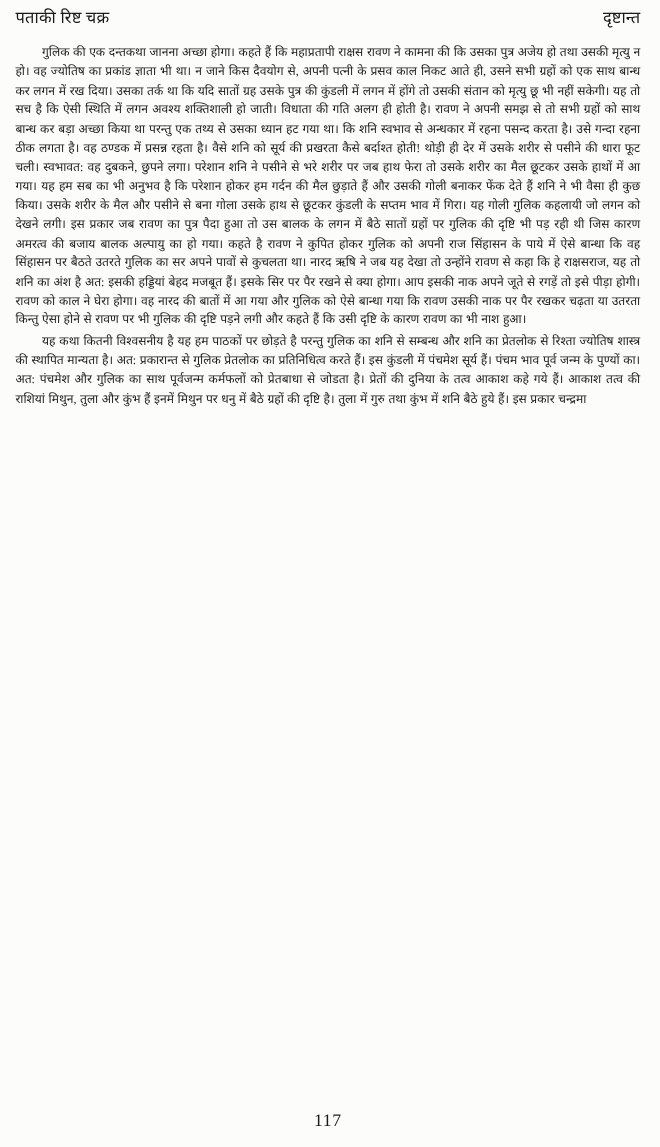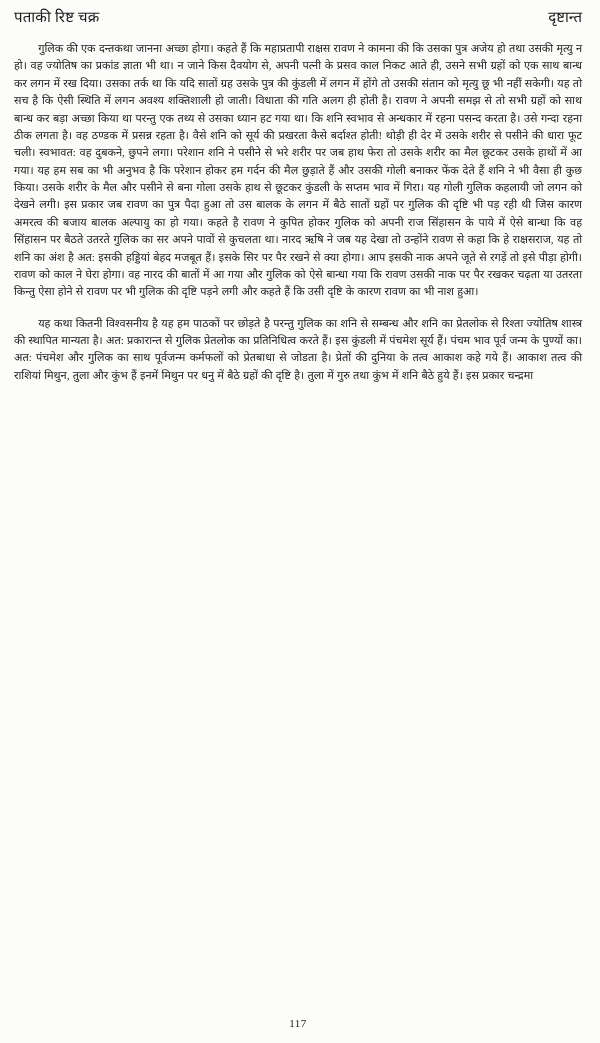--- a/index.html
+++ b/index.html
@@ -49,26 +49,26 @@
     text-align: justify;
     text-justify: inter-word;
     word-spacing: 0.5px;
   }
   .body-text p {
     margin: 0;
     text-indent: 2.2em;
     padding: 0;
   }
   .body-text p + p {
-    margin-top: 14px;
+    margin-top: 2px;
   }
   .page-footer {
     flex: 0 0 auto;
     text-align: center;
-    font-size: 11px;
+    font-size: 16px;
     padding-bottom: 6px;
     letter-spacing: 0.5px;
   }
 </style>
 </head>
 <body>
 
 <div class="page">
   <div class="page-inner">
 

